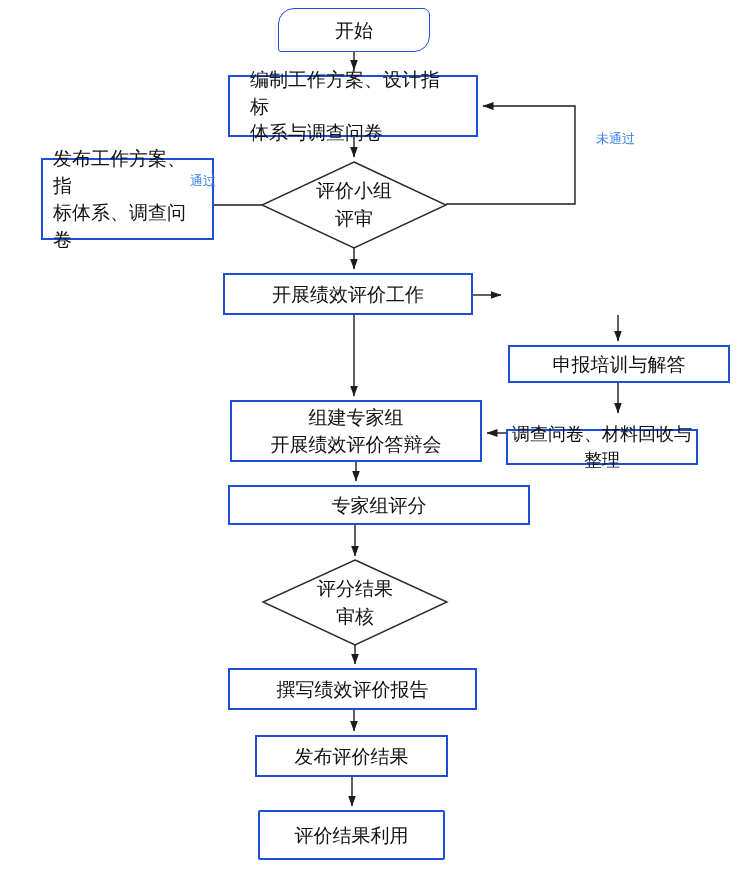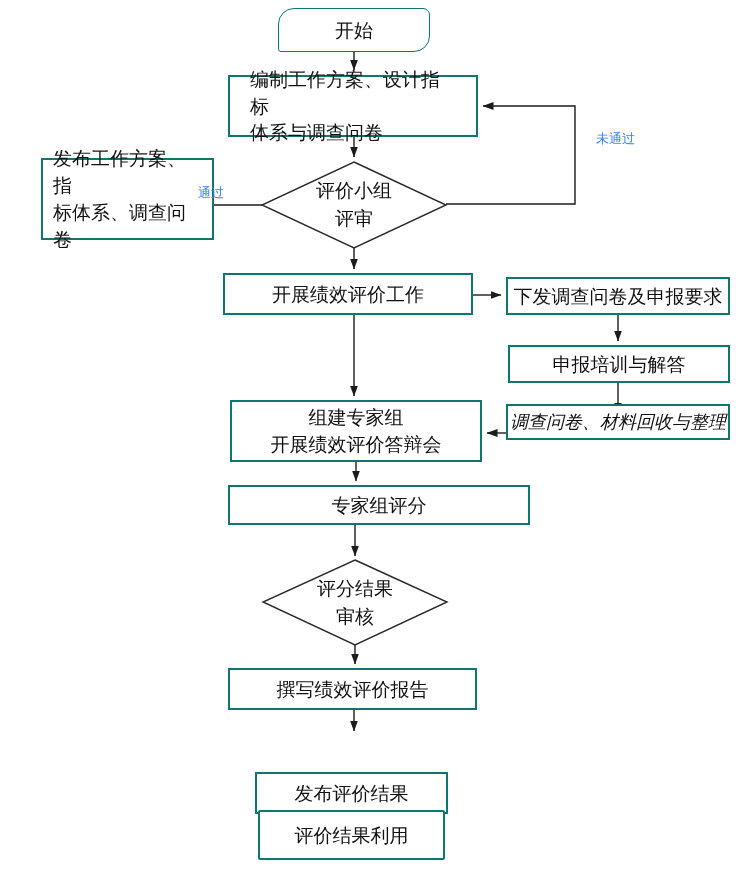--- a/index.html
+++ b/index.html
@@ -4,21 +4,21 @@
 <style>
   html,body { margin:0; padding:0; background:#ffffff; }
   .canvas {
     position:relative; width:739px; height:871px; background:#ffffff;
     font-family:"DejaVu Serif","Liberation Serif",serif; color:#111;
   }
   svg.connectors { position:absolute; left:0; top:0; width:739px; height:871px; }
   .node {
     position:absolute; box-sizing:border-box;
     display:flex; align-items:center; justify-content:center;
-    border:2px solid #0f766e; background:#ffffff;
+    border:2px solid #1d4ed8; background:#ffffff;
     font-size:19px; line-height:1.42; text-align:center;
     white-space:pre-line; color:#111;
   }
   .node.terminator-start { border-radius:16px 7px 16px 3px; border-width:1.5px; }
   .node.terminator-end   { border-radius:2px; }
   .node.align-left { justify-content:flex-start; text-align:left; padding:0 24px 0 20px; }
   .node.pad-sm { padding:0 10px; justify-content:flex-start; text-align:left; }
   .node.tight { font-size:18px; }
   .diamond-label {
     position:absolute; display:flex; align-items:center; justify-content:center;
@@ -28,28 +28,28 @@
   .edge-label { position:absolute; font-size:13px; color:#3b82f6; white-space:nowrap; }
 
   
   #n-start        { left:278px; top:8px;   width:152px; height:44px; }
   #n-compile      { left:228px; top:75px;  width:250px; height:62px; }
   #n-publish-plan { left:10px;  top:158px; width:173px; height:82px;margin-left:31px; }
   #d-review-text  { left:284px; top:168px; width:140px; height:74px; }
   #n-conduct      { left:223px; top:273px; width:250px; height:42px; }
   #n-send-q       { left:506px; top:277px; width:224px; height:38px; }
   #n-training     { left:508px; top:345px; width:222px; height:38px; }
-  #n-collect      { left:506px; top:404px; width:224px; height:36px;font-style:italic; }
+  #n-collect      { left:506px; top:429px; width:192px; height:36px; }
   #n-expert-panel { left:230px; top:400px; width:252px; height:62px; }
   #n-expert-score { left:228px; top:485px; width:302px; height:40px; }
   #d-score-text   { left:285px; top:566px; width:140px; height:74px; }
   #n-report       { left:228px; top:668px; width:249px; height:42px; }
-  #n-pub-result   { left:255px; top:735px; width:193px; height:42px;margin-top:37px; }
+  #n-pub-result   { left:255px; top:735px; width:193px; height:42px; }
   #n-use-result   { left:258px; top:810px; width:187px; height:50px; }
-  #lbl-pass { left:190px; top:184px;margin-left:8px; }
+  #lbl-pass { left:190px; top:172px; }
   #lbl-fail { left:596px; top:130px; }
 </style>
 </head>
 <body>
 
 <div class="canvas">
 
   <svg class="connectors" viewBox="0 0 739 871" aria-hidden="true">
     <defs>
       <marker id="arrow" markerWidth="12" markerHeight="9" refX="10.5" refY="4" orient="auto" markerUnits="userSpaceOnUse">
@@ -95,23 +95,20 @@
 
   <div id="d-review-text" class="diamond-label">
     <span>评价小组
 评审</span>
   </div>
 
   <div id="n-conduct" class="node">
     <span>开展绩效评价工作</span>
   </div>
 
-  <div id="n-send-q" class="node">
-    <span>下发调查问卷及申报要求</span>
-  </div>
 
   <div id="n-training" class="node">
     <span>申报培训与解答</span>
   </div>
 
   <div id="n-collect" class="node tight">
     <span>调查问卷、材料回收与整理</span>
   </div>
 
   <div id="n-expert-panel" class="node">

